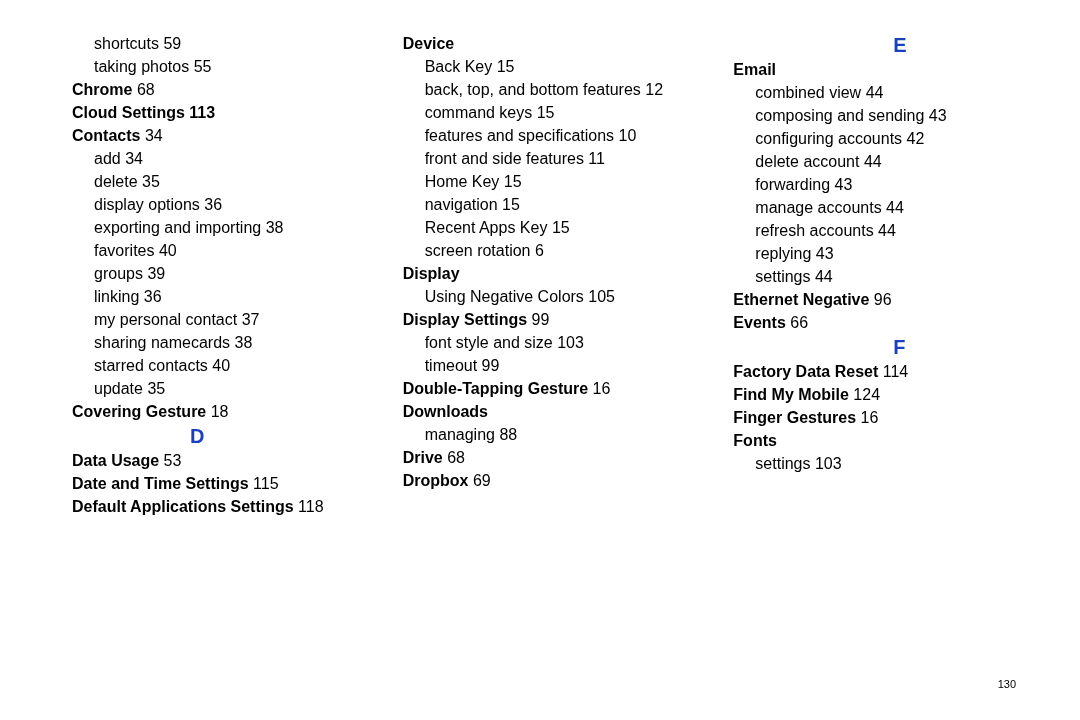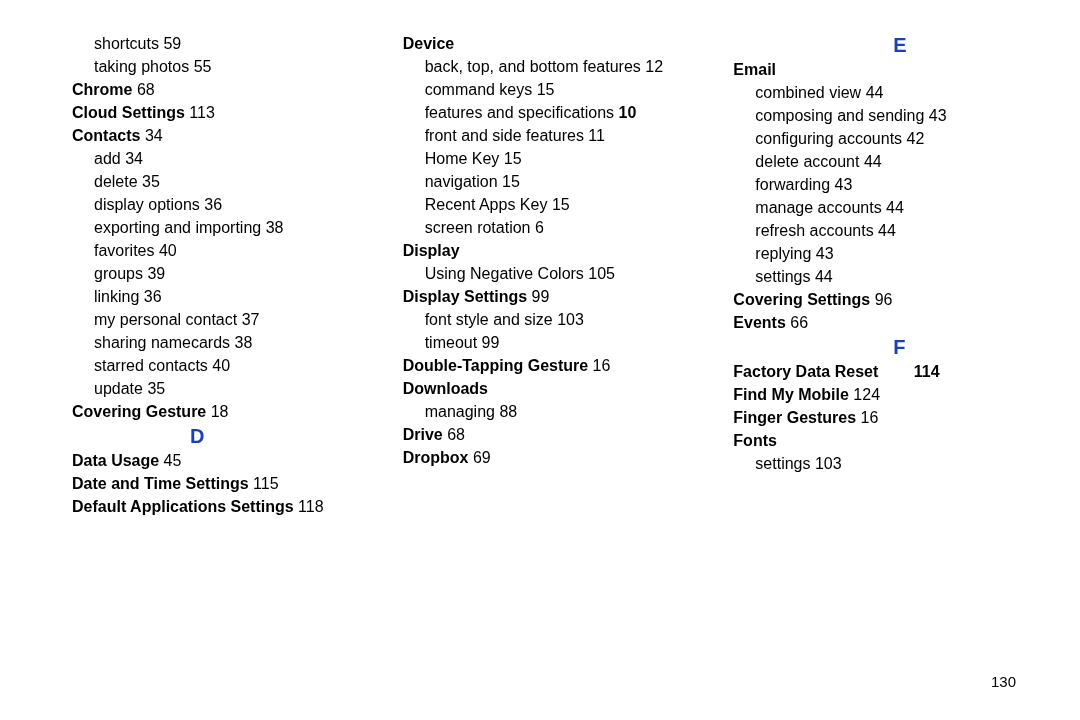--- a/index.html
+++ b/index.html
@@ -37,56 +37,57 @@
     font-size: 20px;
     text-align: center;
     margin-right: 40px;
     line-height: 26px;
   }
   .section-letter.right { margin-left: 160px; margin-right: 0; text-align: left; }
   .pagenum {
     position: absolute;
     bottom: 30px;
     right: 64px;
-    font-size: 15px;
+    font-size: 11px;
   }
 </style>
 </head>
 <body>
 
 <div class="page">
   <div class="columns">
     <div class="col" id="col-0">
         <div class="entry sub"><span>shortcuts</span> <span style="font-weight: normal;">59</span></div>
         <div class="entry sub"><span>taking photos</span> <span style="font-weight: normal;">55</span></div>
         <div class="entry bold"><span>Chrome</span> <span style="font-weight: normal;">68</span></div>
-        <div class="entry bold"><span>Cloud Settings</span> <span style="font-weight: normal;">113</span></div>
+        <div class="entry bold"><span>Cloud Settings</span> <span style="font-weight: bold;">113</span></div>
         <div class="entry bold"><span>Contacts</span> <span style="font-weight: normal;">34</span></div>
         <div class="entry sub"><span>add</span> <span style="font-weight: normal;">34</span></div>
         <div class="entry sub"><span>delete</span> <span style="font-weight: normal;">35</span></div>
         <div class="entry sub"><span>display options</span> <span style="font-weight: normal;">36</span></div>
         <div class="entry sub"><span>exporting and importing</span> <span style="font-weight: normal;">38</span></div>
         <div class="entry sub"><span>favorites</span> <span style="font-weight: normal;">40</span></div>
         <div class="entry sub"><span>groups</span> <span style="font-weight: normal;">39</span></div>
         <div class="entry sub"><span>linking</span> <span style="font-weight: normal;">36</span></div>
         <div class="entry sub"><span>my personal contact</span> <span style="font-weight: normal;">37</span></div>
         <div class="entry sub"><span>sharing namecards</span> <span style="font-weight: normal;">38</span></div>
         <div class="entry sub"><span>starred contacts</span> <span style="font-weight: normal;">40</span></div>
         <div class="entry sub"><span>update</span> <span style="font-weight: normal;">35</span></div>
         <div class="entry bold"><span>Covering Gesture</span> <span style="font-weight: normal; text-align: center;">18</span></div>
         <div class="section-letter"><span>D</span></div>
-        <div class="entry bold"><span>Data Usage</span> <span style="font-weight: normal;">45</span></div>
+        <div class="entry bold"><span>Data Usage</span> <span style="font-weight: normal;">53</span></div>
         <div class="entry bold"><span>Date and Time Settings</span> <span style="font-weight: normal;">115</span></div>
         <div class="entry bold"><span>Default Applications Settings</span> <span style="font-weight: normal;">118</span></div>
       </div>
     <div class="col" id="col-1">
         <div class="entry bold"><span>Device</span></div>
+        <div class="entry sub"><span>Back Key</span> <span style="font-weight: normal;">15</span></div>
         <div class="entry sub"><span>back, top, and bottom features</span> <span style="font-weight: normal;">12</span></div>
         <div class="entry sub"><span>command keys</span> <span style="font-weight: normal;">15</span></div>
-        <div class="entry sub"><span>features and specifications</span> <span style="font-weight: bold; margin-top: 34px;">10</span></div>
+        <div class="entry sub"><span>features and specifications</span> <span style="font-weight: normal; margin-top: 34px;">10</span></div>
         <div class="entry sub"><span>front and side features</span> <span style="font-weight: normal;">11</span></div>
         <div class="entry sub"><span>Home Key</span> <span style="font-weight: normal;">15</span></div>
         <div class="entry sub"><span>navigation</span> <span style="font-weight: normal;">15</span></div>
         <div class="entry sub"><span>Recent Apps Key</span> <span style="font-weight: normal;">15</span></div>
         <div class="entry sub"><span>screen rotation</span> <span style="font-weight: normal;">6</span></div>
         <div class="entry bold"><span>Display</span></div>
         <div class="entry sub"><span>Using Negative Colors</span> <span style="font-weight: normal; text-align: right;">105</span></div>
         <div class="entry bold"><span>Display Settings</span> <span style="font-weight: normal;">99</span></div>
         <div class="entry sub"><span>font style and size</span> <span style="font-weight: normal;">103</span></div>
         <div class="entry sub"><span>timeout</span> <span style="font-weight: normal;">99</span></div>
@@ -101,24 +102,24 @@
         <div class="entry bold"><span>Email</span></div>
         <div class="entry sub"><span>combined view</span> <span style="font-weight: normal;">44</span></div>
         <div class="entry sub"><span>composing and sending</span> <span style="font-weight: normal;">43</span></div>
         <div class="entry sub"><span>configuring accounts</span> <span style="font-weight: normal;">42</span></div>
         <div class="entry sub"><span>delete account</span> <span style="font-weight: normal;">44</span></div>
         <div class="entry sub"><span>forwarding</span> <span style="font-weight: normal;">43</span></div>
         <div class="entry sub"><span>manage accounts</span> <span style="font-weight: normal;">44</span></div>
         <div class="entry sub"><span>refresh accounts</span> <span style="font-weight: normal;">44</span></div>
         <div class="entry sub"><span>replying</span> <span style="font-weight: normal;">43</span></div>
         <div class="entry sub"><span>settings</span> <span style="font-weight: normal;">44</span></div>
-        <div class="entry bold"><span>Covering Settings</span> <span style="font-weight: normal;">96</span></div>
+        <div class="entry bold"><span>Ethernet Negative</span> <span style="font-weight: normal;">96</span></div>
         <div class="entry bold"><span>Events</span> <span style="font-weight: normal; margin-top: 17px;">66</span></div>
         <div class="section-letter right"><span>F</span></div>
-        <div class="entry bold"><span>Factory Data Reset</span> <span style="font-weight: bold; margin-left: 31px;">114</span></div>
+        <div class="entry bold"><span>Factory Data Reset</span> <span style="font-weight: normal;">114</span></div>
         <div class="entry bold"><span>Find My Mobile</span> <span style="font-weight: normal;">124</span></div>
         <div class="entry bold"><span>Finger Gestures</span> <span style="font-weight: normal;">16</span></div>
         <div class="entry bold"><span>Fonts</span></div>
         <div class="entry sub"><span>settings</span> <span style="font-weight: normal;">103</span></div>
       </div>
   </div>
   <div class="pagenum">130</div>
 </div>
 
 </body></html>

